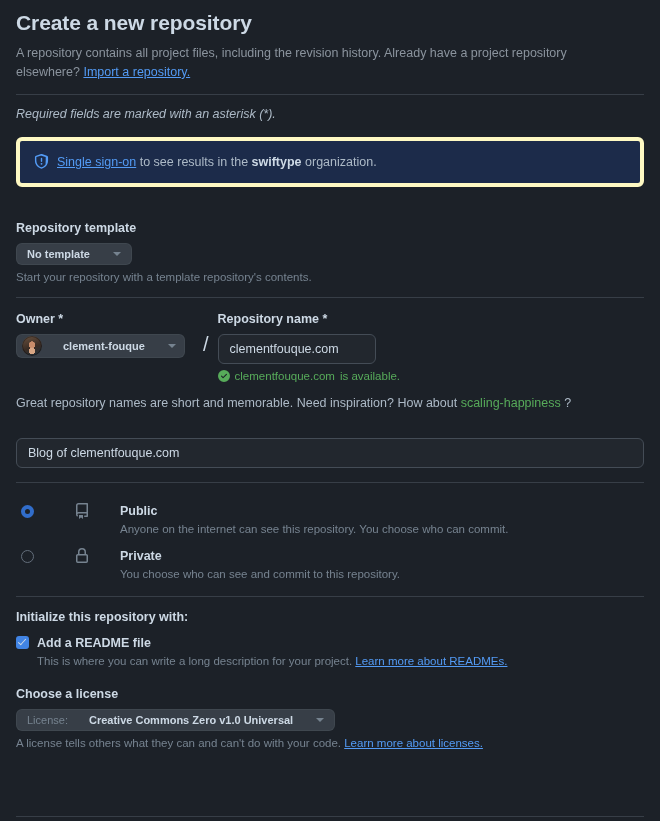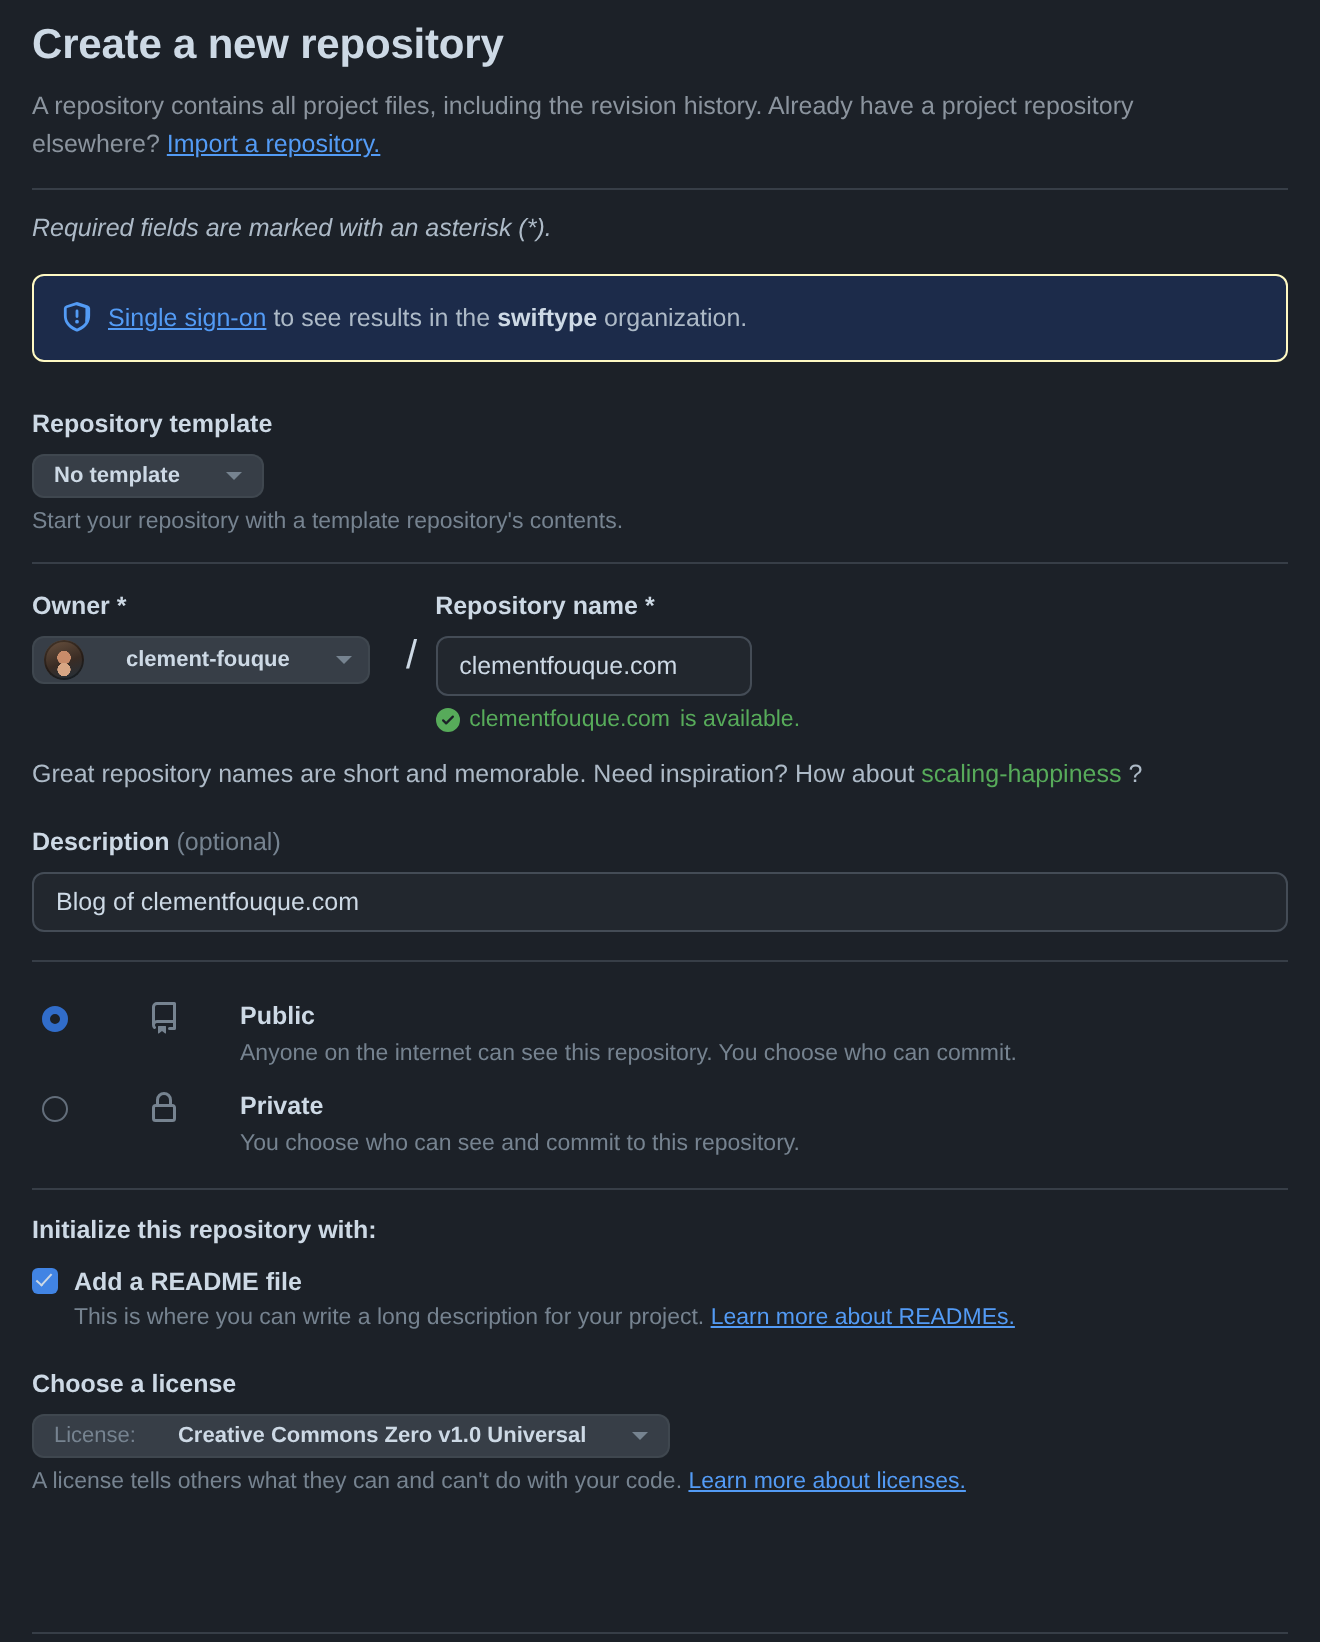--- a/index.html
+++ b/index.html
@@ -55,21 +55,21 @@
   .required-note {
     font-size: 12.5px;
     font-style: italic;
     color: #adbac7;
     margin: 12px 0 0 0;
   }
 
   
   .sso-banner {
     margin-top: 16px;
-    border: 1px solid #fef9c3;
+    border: 4px solid #fef9c3;
     background: #1c2b4a;
     border-radius: 6px;
     padding: 12px 14px;
     display: flex;
     align-items: center;
     gap: 8px;
     font-size: 12.5px;
     color: #adbac7;
     height: 18px;
   }
@@ -296,21 +296,21 @@
 
   <p class="required-note">Required fields are marked with an asterisk (*).</p>
 
   <div class="sso-banner">
     <svg class="shield" width="15" height="15" viewBox="0 0 16 16" fill="#539bf5" aria-hidden="true">
       <path d="M7.467.133a1.748 1.748 0 0 1 1.066 0l5.25 1.68A1.75 1.75 0 0 1 15 3.48V7c0 1.566-.32 3.182-1.303 4.682-.983 1.498-2.585 2.813-5.032 3.855a1.7 1.7 0 0 1-1.33 0c-2.447-1.042-4.049-2.357-5.032-3.855C1.32 10.182 1 8.566 1 7V3.48a1.75 1.75 0 0 1 1.217-1.667Zm.61 1.429a.25.25 0 0 0-.153 0l-5.25 1.68a.25.25 0 0 0-.174.238V7c0 1.358.275 2.666 1.057 3.86.784 1.194 2.121 2.34 4.366 3.297a.2.2 0 0 0 .154 0c2.245-.957 3.582-2.103 4.366-3.298C12.225 9.666 12.5 8.358 12.5 7V3.48a.25.25 0 0 0-.174-.237l-5.25-1.68ZM8.75 4.75v3a.75.75 0 0 1-1.5 0v-3a.75.75 0 0 1 1.5 0ZM9 10.5a1 1 0 1 1-2 0 1 1 0 0 1 2 0Z"></path>
     </svg>
     <span class="sso-text"><a class="link">Single sign-on</a><span> to see results in the </span><strong>swiftype</strong><span> organization.</span></span>
   </div>
 
-  <div style="margin-top:24px;">
+  <div style="margin-top:34px;">
     <label class="field-label">Repository template</label>
     <button class="btn-select" style="margin-top:8px;">
       <span>No template</span>
       <span class="caret"></span>
     </button>
     <div class="hint">Start your repository with a template repository's contents.</div>
   </div>
 
   <hr class="divider" style="margin-top:14px;">
 
@@ -337,24 +337,20 @@
           <span> is available.</span>
       </div>
     </div>
   </div>
 
   <div class="suggest-line">
     <span>Great repository names are short and memorable. Need inspiration? How about </span><span class="suggest-name">scaling-happiness</span><span> ?</span>
   </div>
 
   <div class="desc-block">
-    <label class="field-label">
-      <span>Description</span>
-      <span class="optional">(optional)</span>
-    </label>
     <input class="text-input desc-input" type="text" value="Blog of clementfouque.com" style="">
   </div>
 
   <hr class="divider" style="margin-top:14px;">
 
   <div class="vis-list">
 
     <div class="vis-row">
       <span class="radio checked"></span>
       <span class="vis-icon">

